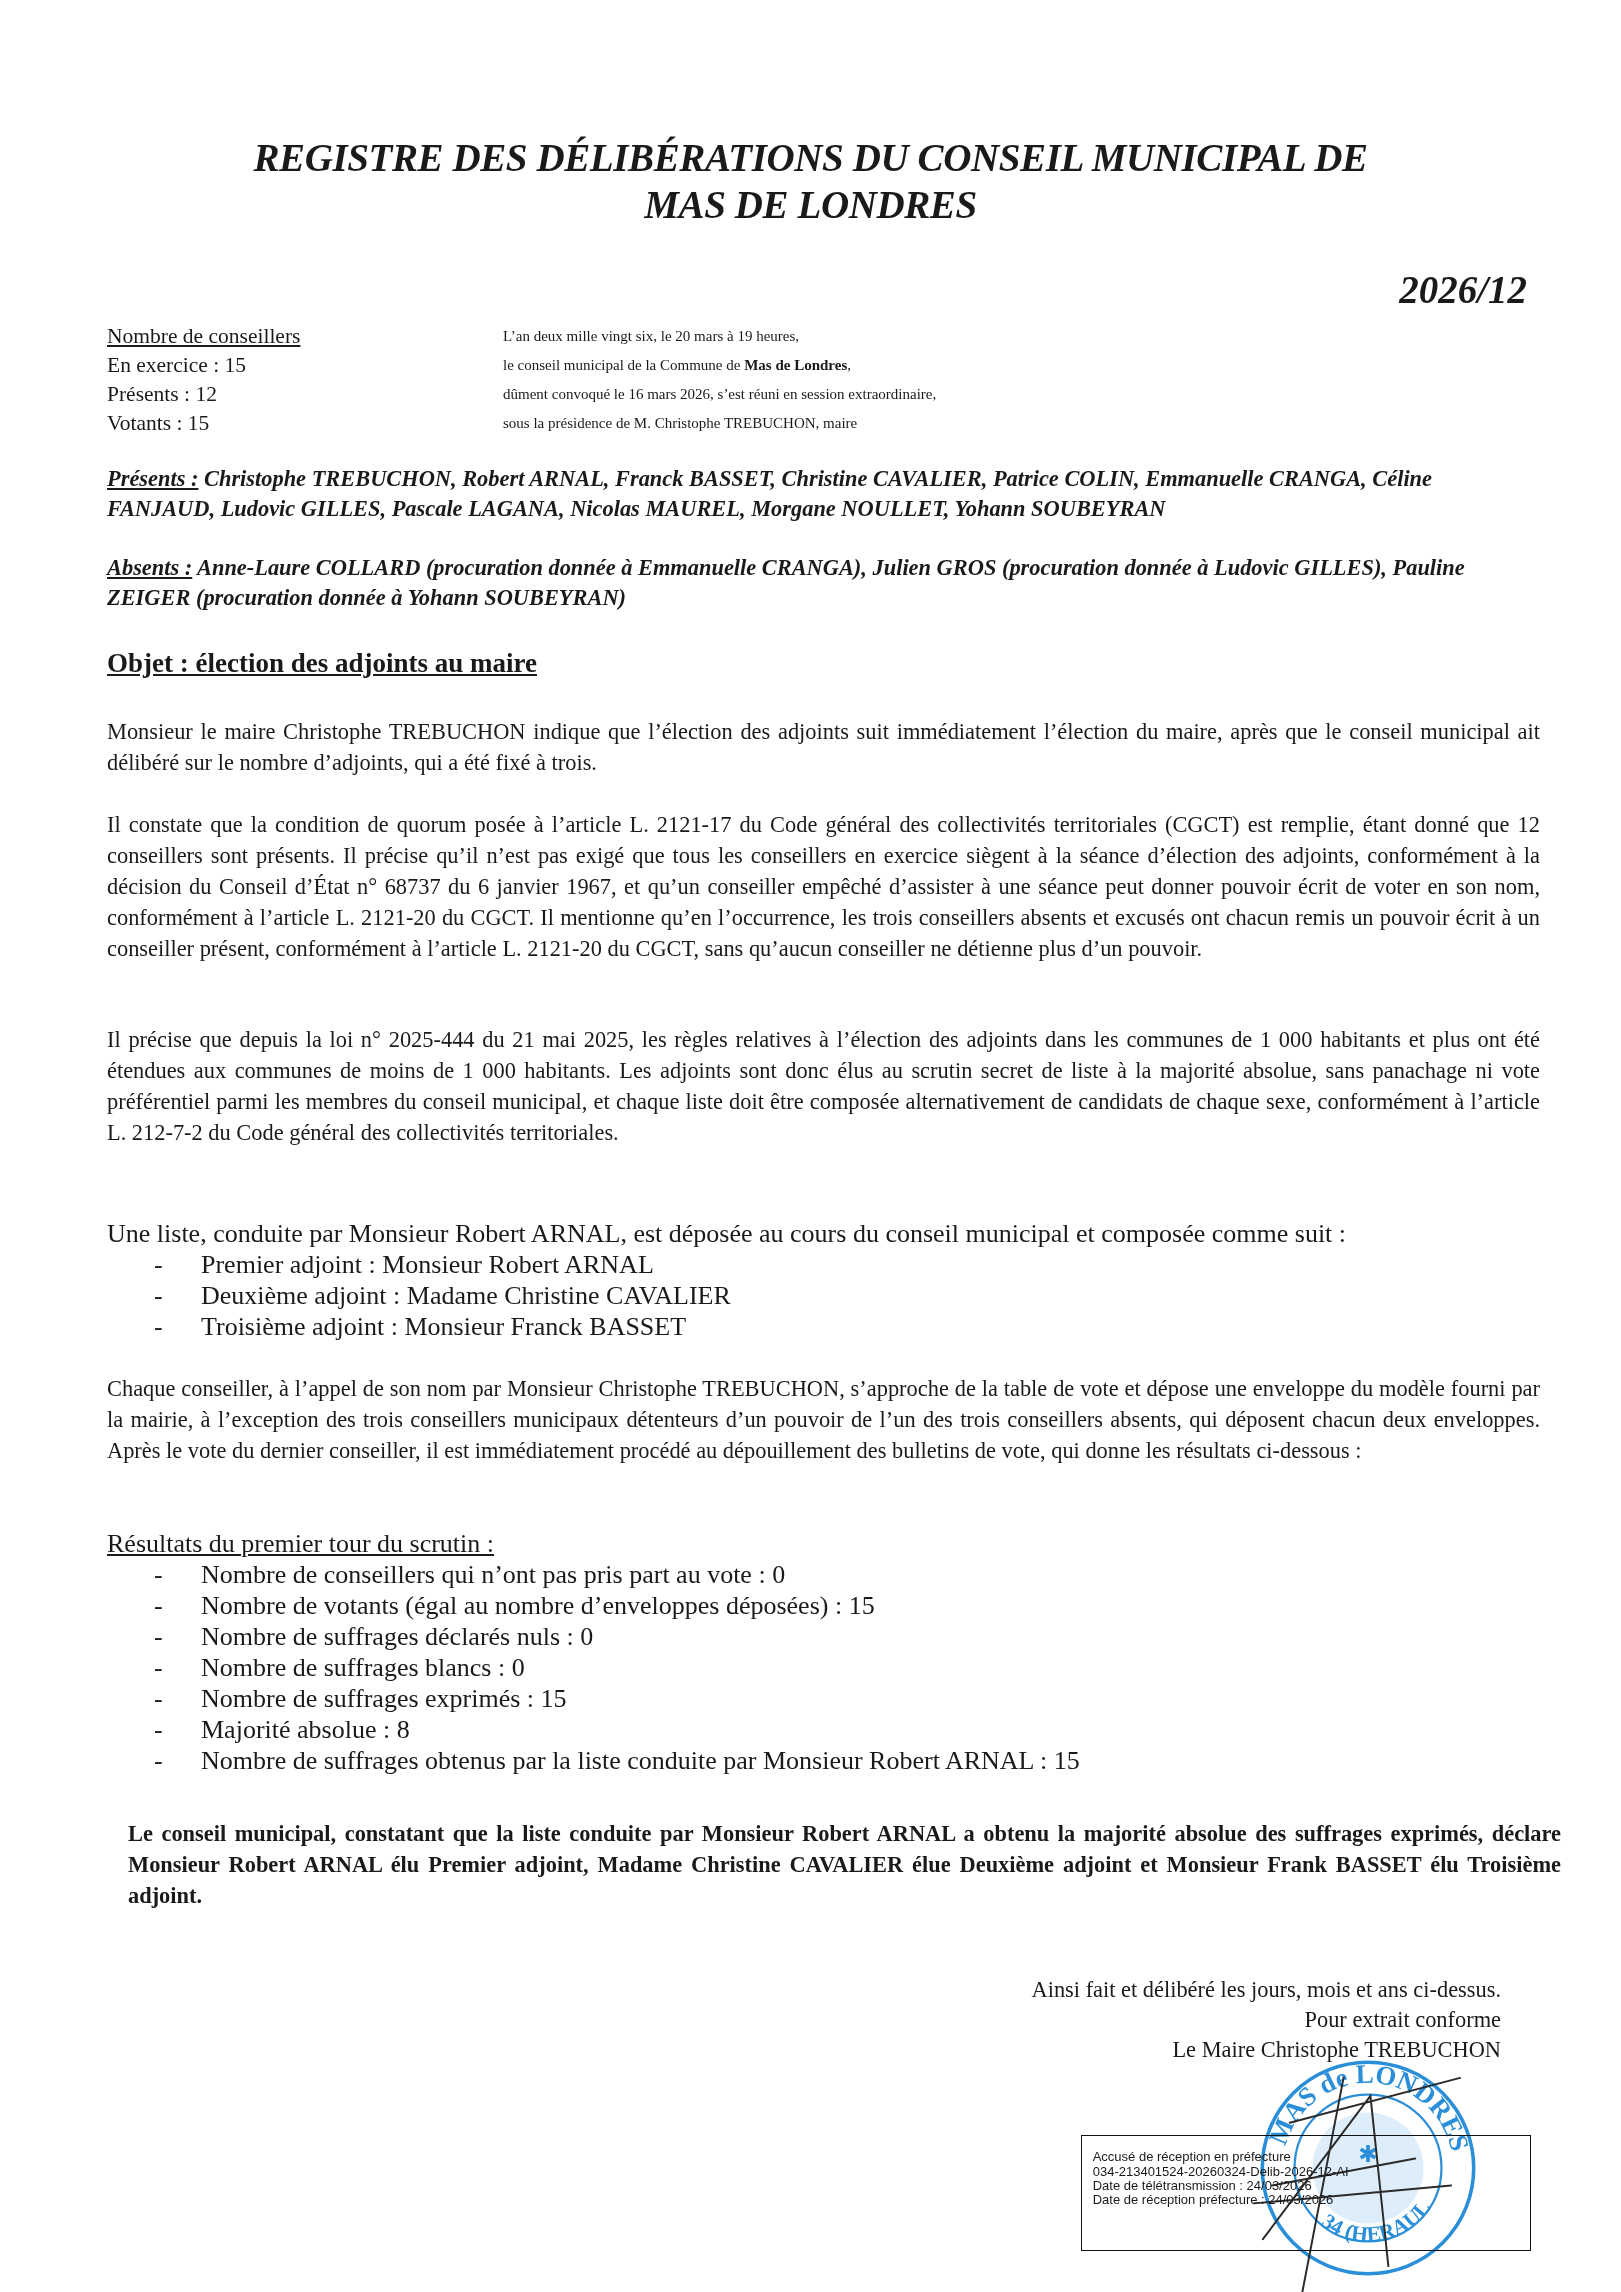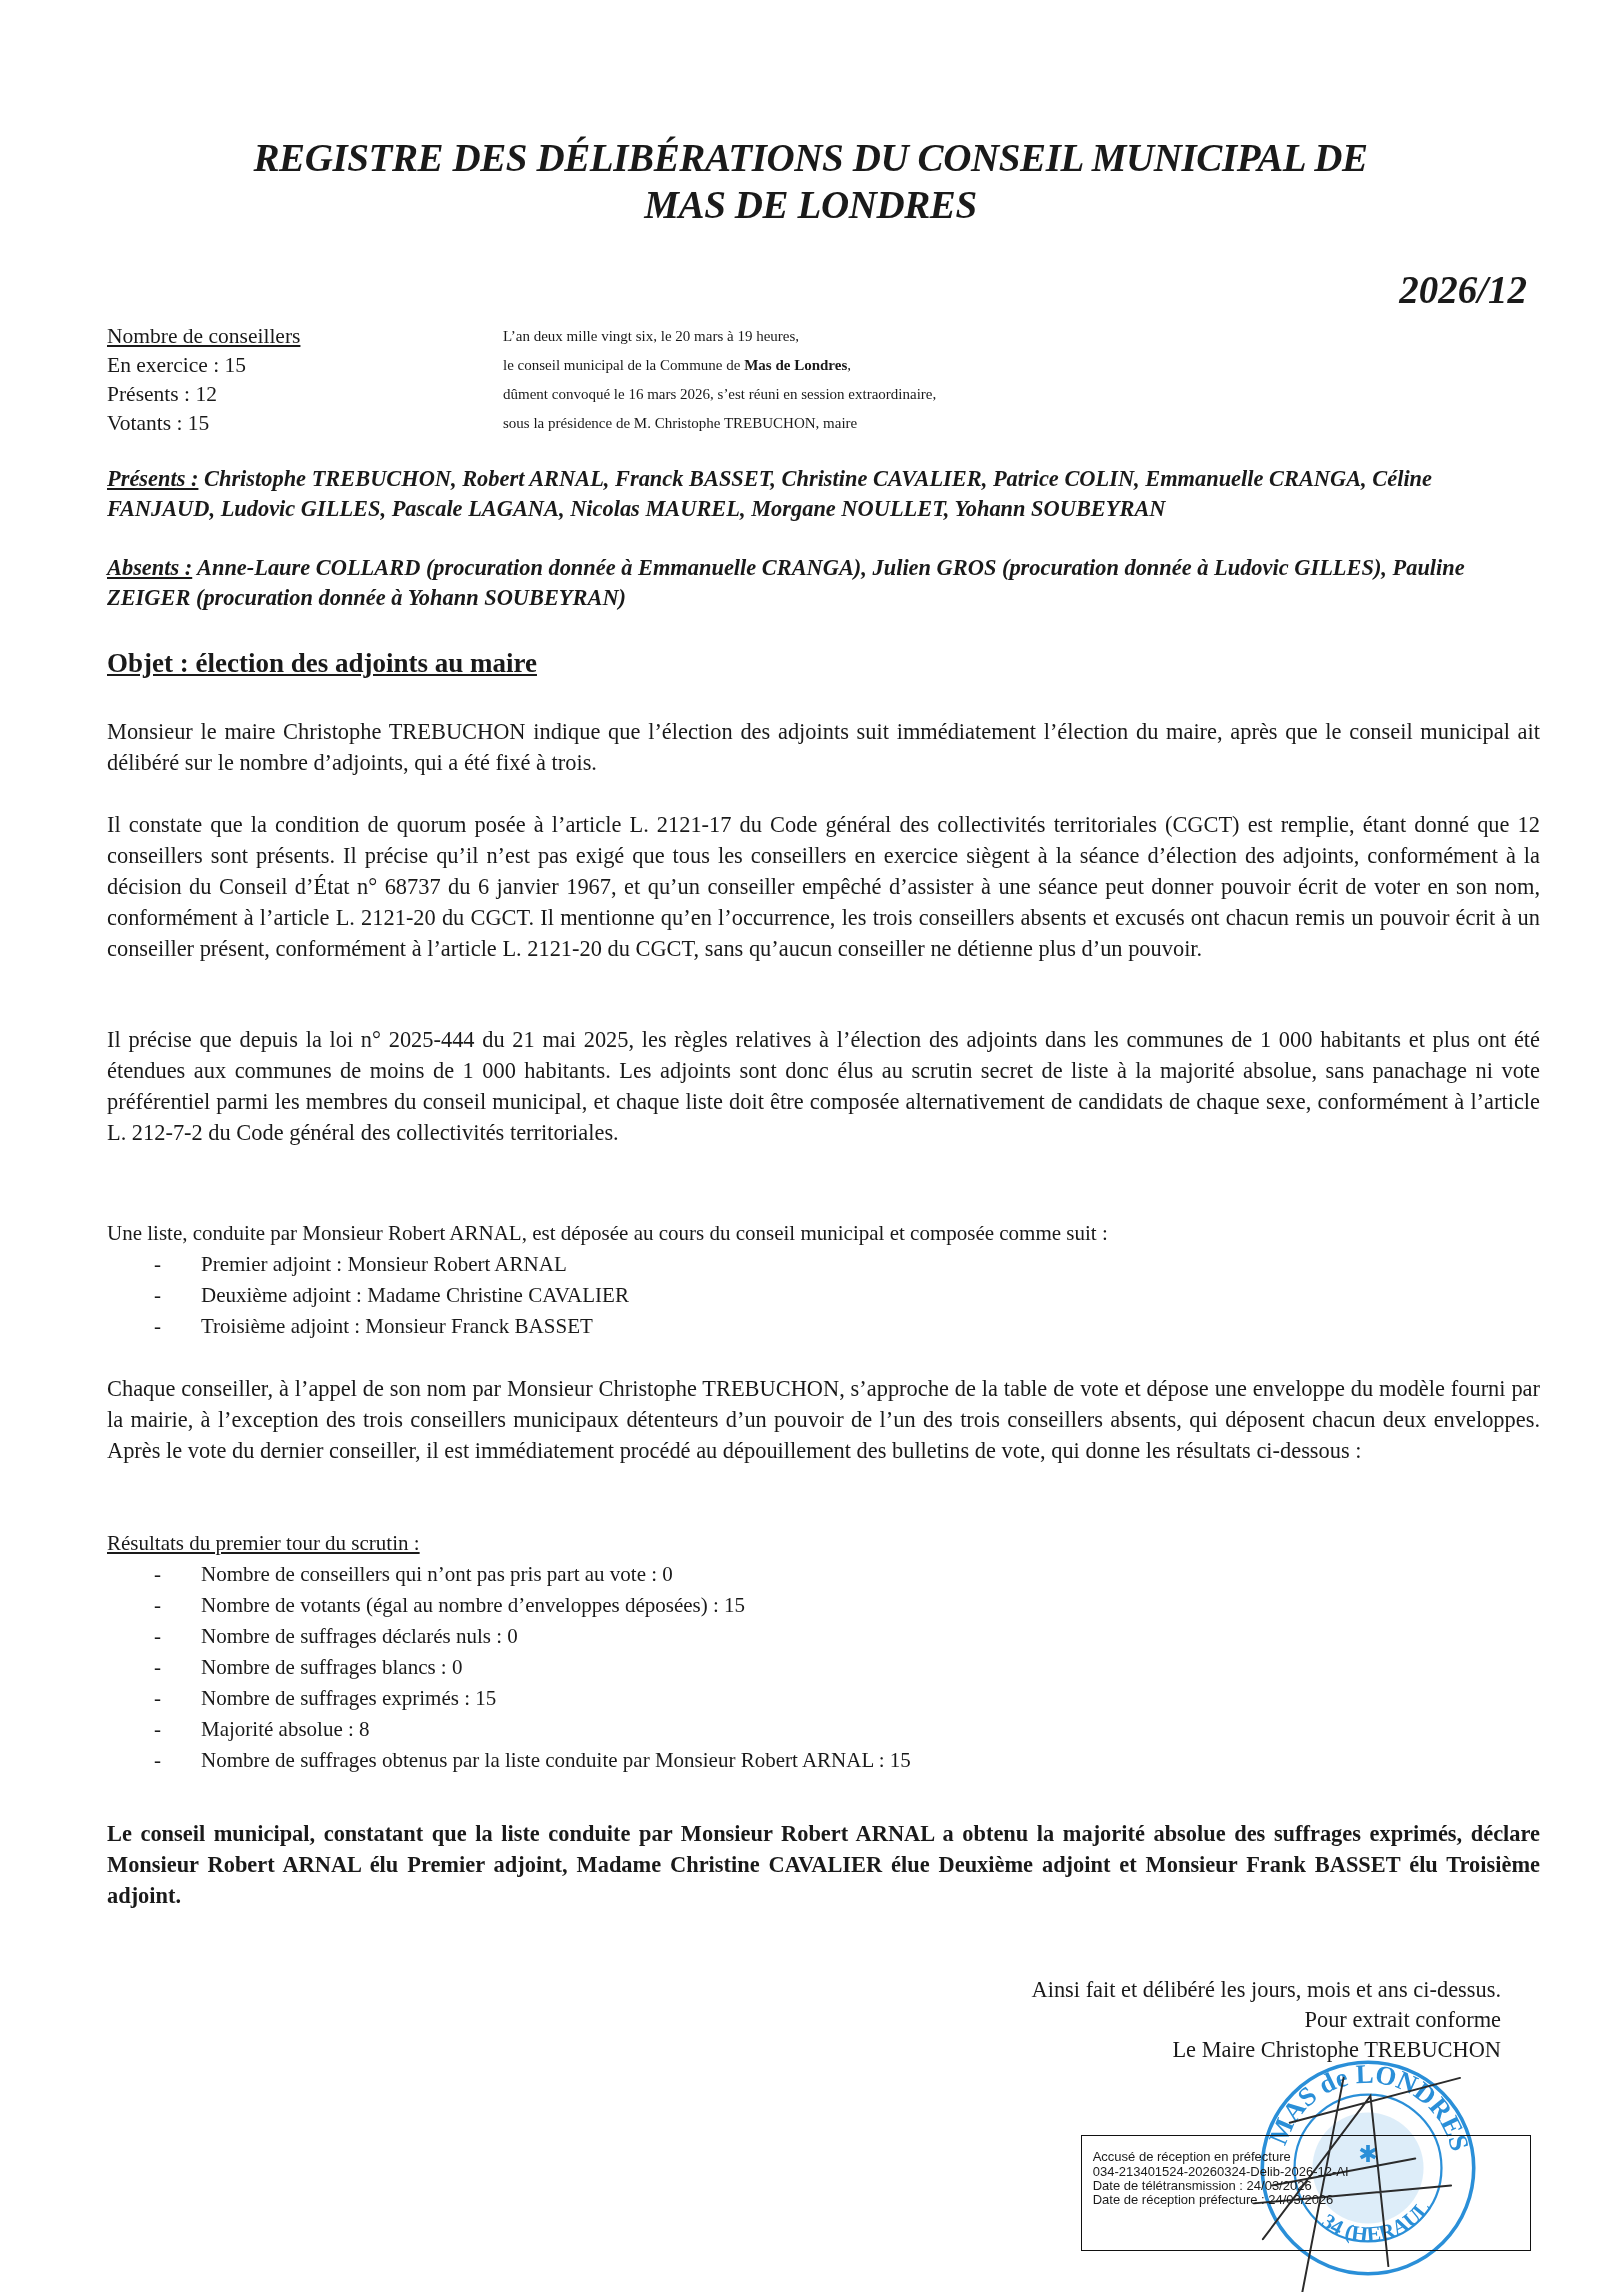--- a/index.html
+++ b/index.html
@@ -9,21 +9,21 @@
   .title { left:0; width:1621px; top:134px; text-align:center; font-weight:bold; font-style:italic;
            font-size:39px; line-height:47px; letter-spacing:-0.4px; }
   .ref { right:94px; top:267px; font-weight:bold; font-style:italic; font-size:39px; }
   .stats { left:107px; top:322px; font-size:21.5px; line-height:29px; }
   .stats .u { text-decoration:underline; }
   .intro { left:503px; top:322px; font-size:15px; line-height:29px; }
   .attend { left:107px; width:1433px; font-size:22.4px; font-weight:bold; font-style:italic; line-height:30px; }
   .attend .lbl { text-decoration:underline; }
   .objet { left:107px; top:648px; font-size:27px; font-weight:bold; text-decoration:underline; }
   .para { left:107px; width:1433px; font-size:22.4px; line-height:31px; text-align:justify; }
-  .list { left:107px; width:1433px; font-size:21px; line-height:31px; }
+  .list { left:107px; width:1433px; font-size:26px; line-height:31px; }
   .list .item { display:flex; }
   .list .dash { width:47px; padding-left:47px; box-sizing:content-box; }
   .res-title { text-decoration:underline; }
   .bold-para { font-weight:bold; }
   .sign { right:120px; top:1975px; font-size:22.4px; line-height:30px; text-align:right; }
   .stamp { left:1256px; top:2056px; width:224px; height:224px; }
   .ar-box { left:1081px; top:2135px; width:450px; height:116px; border:1.3px solid #111;
             font-family:"Liberation Sans", "DejaVu Sans", sans-serif; font-size:13px; line-height:14.3px;
             padding:14.3px 0 0 10.7px; box-sizing:border-box; background:transparent; }
   .sigline { left:1236px; top:2042px; width:233px; height:260px; }
@@ -107,21 +107,21 @@
   <div class="item">
       <span class="dash">-</span>
       <span>Majorité absolue : 8</span>
     </div>
   <div class="item">
       <span class="dash">-</span>
       <span>Nombre de suffrages obtenus par la liste conduite par Monsieur Robert ARNAL : 15</span>
     </div>
 </div>
 
-<div class="abs para bold-para" style="top:1818px;">Le conseil municipal, constatant que la liste conduite par Monsieur Robert ARNAL a obtenu la majorité absolue des suffrages exprimés, déclare Monsieur Robert ARNAL élu Premier adjoint, Madame Christine CAVALIER élue Deuxième adjoint et Monsieur Frank BASSET élu Troisième adjoint.</div>
+<div class="abs para bold-para" style="top:1818px;margin-left:21px;">Le conseil municipal, constatant que la liste conduite par Monsieur Robert ARNAL a obtenu la majorité absolue des suffrages exprimés, déclare Monsieur Robert ARNAL élu Premier adjoint, Madame Christine CAVALIER élue Deuxième adjoint et Monsieur Frank BASSET élu Troisième adjoint.</div>
 
 <div class="abs sign">
   <div>Ainsi fait et délibéré les jours, mois et ans ci-dessus.</div>
   <div>Pour extrait conforme</div>
   <div>Le Maire Christophe TREBUCHON</div>
 </div>
 
 <svg class="abs stamp" viewBox="0 0 250 250">
   <defs>
     <path id="arcTop" d="M 30 125 A 95 95 0 0 1 220 125"></path>

